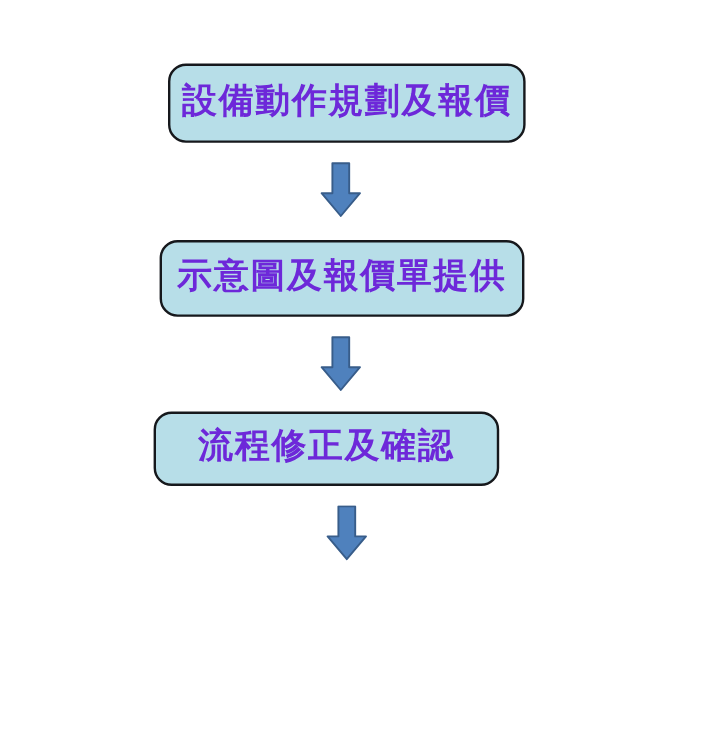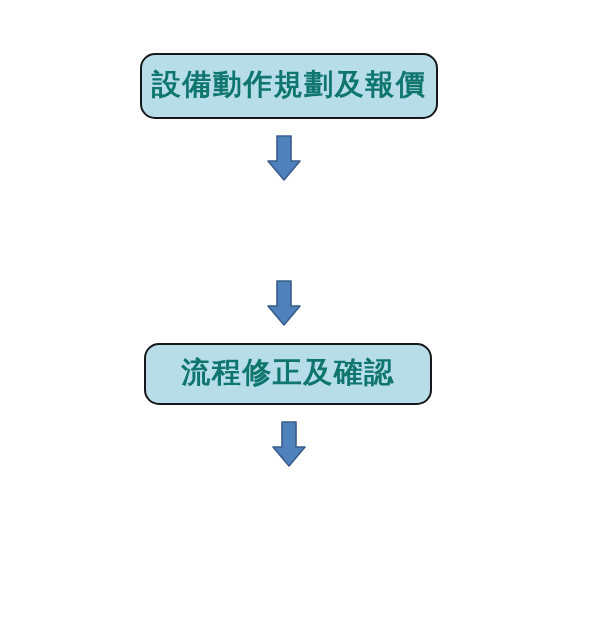--- a/index.html
+++ b/index.html
@@ -29,33 +29,33 @@
     box-sizing: border-box;
     background: #b7dee8;
     border: 2px solid #16181c;
     border-radius: 15px;
     display: flex;
     align-items: center;
     justify-content: center;
     text-align: center;
   }
   .node-label {
-    color: #0f766e;
+    color: #6d28d9;
     font-family: Liberation Serif, serif;
     font-weight: bold;
     font-size: 29px;
     line-height: 1.1;
     letter-spacing: 1.5px;
     white-space: nowrap;
     transform: translateY(-1px);
   }
 
   .node-1 { left: 140px; top: 53px;  width: 298px; height: 66px; }
   .node-2 { left: 133px; top: 200px; width: 304px; height: 64px; }
-  .node-3 { left: 144px; top: 343px; width: 288px; height: 62px; }
+  .node-3 { left: 128px; top: 343px; width: 288px; height: 62px; }
   .node-4 { left: 145px; top: 488px; width: 289px; height: 62px; }
 
   .node-1 .node-label { font-size: 29px; }
   .node-2 .node-label { font-size: 29px; }
   .node-3 .node-label { font-size: 29px; }
   .node-4 .node-label { font-size: 29px; letter-spacing: 5px; }
 
   
   .connector {
     position: absolute;
@@ -76,20 +76,23 @@
   <div class="node node-1">
     <span class="node-label">設備動作規劃及報價</span>
   </div>
 
   <div class="connector conn-1">
     <svg viewBox="0 0 36 47" xmlns="http://www.w3.org/2000/svg" aria-hidden="true">
       <polygon points="11,1 25,1 25,26 34,26 18,45 2,26 11,26" fill="#4f81bd" stroke="#385d8a" stroke-width="1.6" stroke-linejoin="round"></polygon>
     </svg>
   </div>
 
+  <div class="node node-2">
+    <span class="node-label">示意圖及報價單提供</span>
+  </div>
 
   <div class="connector conn-2">
     <svg viewBox="0 0 36 47" xmlns="http://www.w3.org/2000/svg" aria-hidden="true">
       <polygon points="11,1 25,1 25,26 34,26 18,45 2,26 11,26" fill="#4f81bd" stroke="#385d8a" stroke-width="1.6" stroke-linejoin="round"></polygon>
     </svg>
   </div>
 
   <div class="node node-3">
     <span class="node-label">流程修正及確認</span>
   </div>

